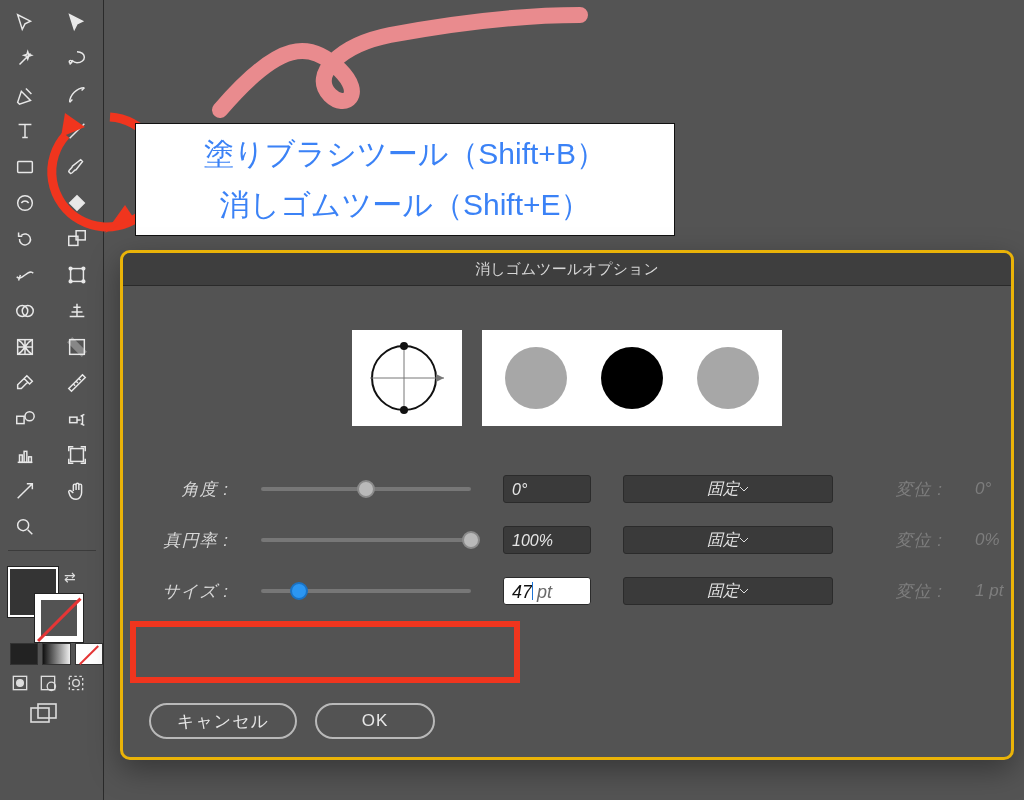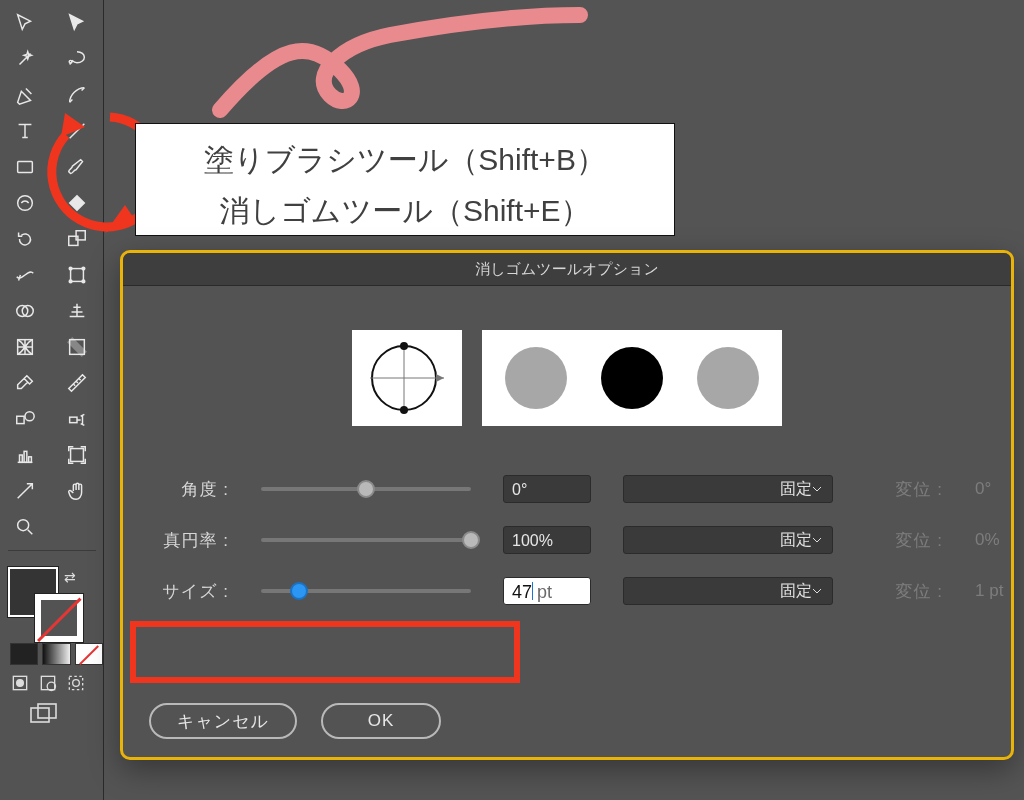--- a/index.html
+++ b/index.html
@@ -156,23 +156,23 @@
   
   .tooltipbox {
     position: absolute;
     left: 135px;
     top: 123px;
     width: 540px;
     height: 113px;
     background: #fff;
     border: 1px solid #111;
     box-sizing: border-box;
-    padding: 10px 16px;
+    padding: 4px 16px;
     font-size: 30px;
-    color: #404040;
+    color: #3b82f6;
     line-height: 1.7;
     text-align: center;
   }
   .tooltipbox .row { white-space: nowrap; }
 
   
   .dialog {
     position: absolute;
     left: 120px;
     top: 250px;
@@ -224,20 +224,21 @@
   
   .optrow {
     display: grid;
     grid-template-columns: 80px 210px 88px 210px 78px 68px 12px;
     align-items: center;
     column-gap: 32px;
     height: 42px;
     margin: 9px 0;
     color: #d7d7d7;
     font-size: 17px;
+    font-style: italic;
   }
   .optlabel { text-align: right; letter-spacing: 1px; }
   .slider {
     position: relative;
     height: 4px;
     background: #777;
     border-radius: 2px;
   }
   .slider .thumb {
     position: absolute;
@@ -280,21 +281,21 @@
   }
 
   .dropdown {
     height: 28px;
     background: #3a3a3a;
     border: 1px solid #2b2b2b;
     border-radius: 3px;
     color: #e3e3e3;
     display: flex;
     align-items: center;
-    justify-content: flex-end;
+    justify-content: center;
     padding: 0 10px;
     box-sizing: border-box;
     font-size: 16px;
   }
   .dropdown .dv { pointer-events: none; }
   .dropdown .chev {
     width: 10px; height: 6px;
   }
 
   .disabled, .disabled * {
@@ -338,21 +339,21 @@
     font-size: 17px;
     display: flex;
     align-items: center;
     justify-content: center;
     letter-spacing: 1px;
     box-sizing: border-box;
     white-space: nowrap;
   }
   .btngroup {
     display: flex;
-    gap: 24px;
+    gap: 18px;
   }
 </style>
 </head>
 <body>
 
 <div class="toolbar">
   <div class="toolgrid">
     <div class="tool">
         <svg viewBox="0 0 24 24">
           <path d="M4 3l5 16 3-6 6-3z"></path>

